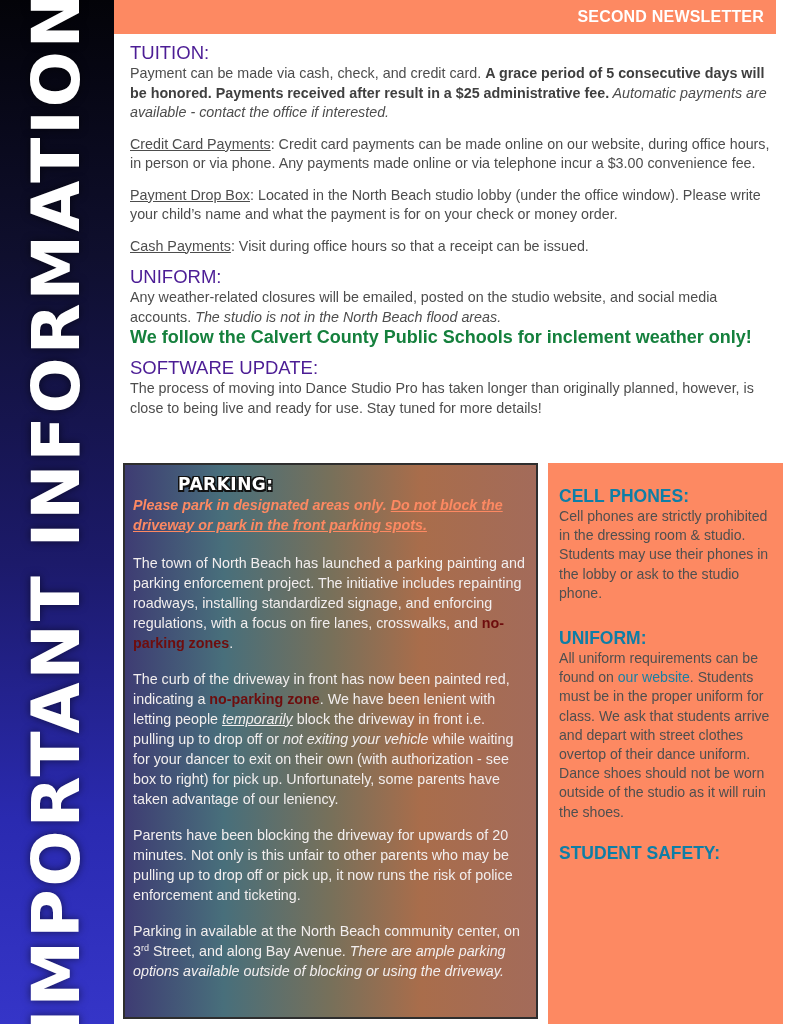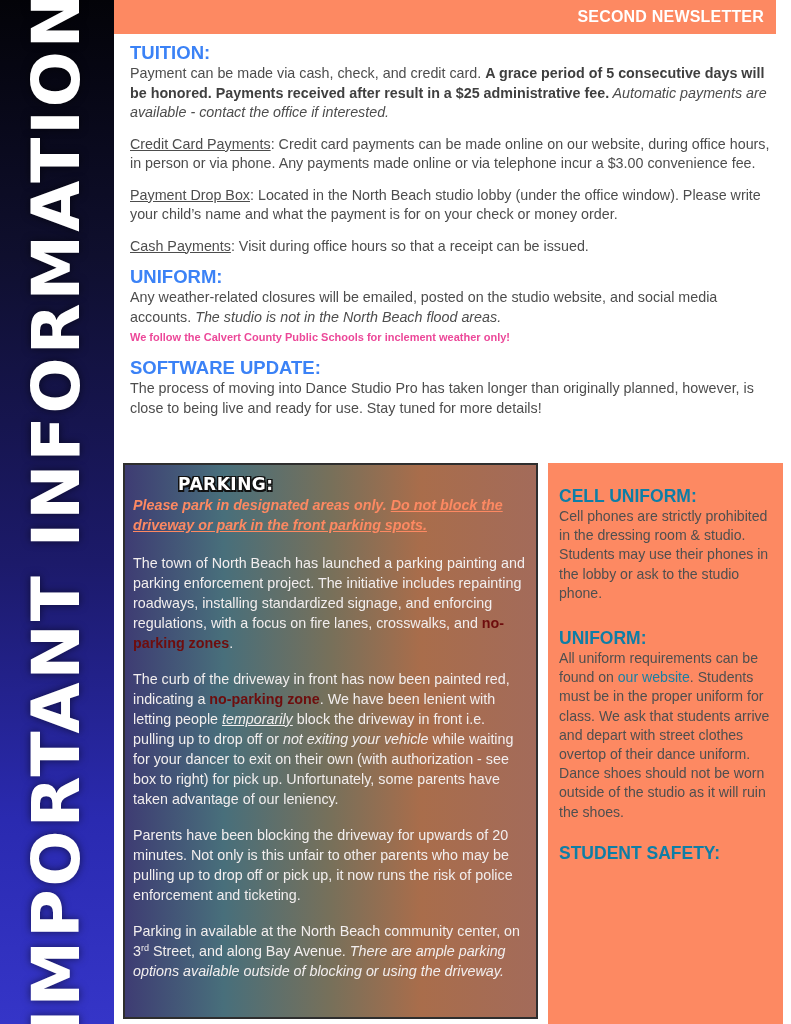--- a/index.html
+++ b/index.html
@@ -27,27 +27,27 @@
       background: #fd8962;
     }
     .top-bar-label {
       position: absolute; right: 12px; top: 8px;
       color: #ffffff; font-weight: bold; font-size: 16px; letter-spacing: 0.2px;
     }
 
     
     .main { position: absolute; left: 130px; top: 42px; width: 650px; }
     .section-title {
-      color: #3b82f6; font-weight: bold; font-size: 18.5px; line-height: 22px;
+      color: #4c1d95; font-weight: normal; font-size: 18.5px; line-height: 22px;
     }
     .para { font-size: 14.3px; line-height: 19.5px; color: #4d4d4d; }
     .para b { color: #3f3f3f; }
     .para i { font-style: italic; }
     .u { text-decoration: underline; }
-    .bold-line { font-size: 11px; line-height: 20px; font-weight: bold; color: #ec4899; }
+    .bold-line { font-size: 18px; line-height: 20px; font-weight: bold; color: #15803d; }
     .gap-s { height: 10px; }
     .gap-m { height: 12px; }
 
     
     .parking-box {
       position: absolute; left: 123px; top: 463px; width: 415px; height: 556px;
       border: 2px solid #2e2e2e;
       background: linear-gradient(90deg, #3e3c73 0%, #486f7b 24%, #77705a 50%, #a96d4b 72%, #a36b5a 100%);
       padding: 8px 10px 0 8px;
       color: #f1eeee;
@@ -139,21 +139,21 @@
   <div style="height:16px"></div>
   <p class="parking-para">Parents have been blocking the driveway for upwards of 20 minutes. Not only is this unfair to other parents who may be pulling up to drop off or pick up, it now runs the risk of police enforcement and ticketing.</p>
   <div style="height:16px"></div>
   <p class="parking-para">
     <span>Parking in available at the North Beach community center, on 3</span><sup>rd</sup><span> Street, and along Bay Avenue. </span><i>There are ample parking options available outside of blocking or using the driveway.</i>
   </p>
 </div>
 
 <div class="right-box">
   <section>
-    <div class="right-title">CELL UNIFORM:</div>
+    <div class="right-title">CELL PHONES:</div>
     <p class="right-para">Cell phones are strictly prohibited in the dressing room &amp; studio. Students may use their phones in the lobby or ask to the studio phone.</p>
   </section>
   <div style="height:24px"></div>
   <section>
     <div class="right-title">UNIFORM:</div>
     <p class="right-para">
       <span>All uniform requirements can be found on </span><a class="right-link">our website</a><span>. Students must be in the proper uniform for class. We ask that students arrive and depart with street clothes overtop of their dance uniform. Dance shoes should not be worn outside of the studio as it will ruin the shoes.</span>
     </p>
   </section>
   <div style="height:20px"></div>

